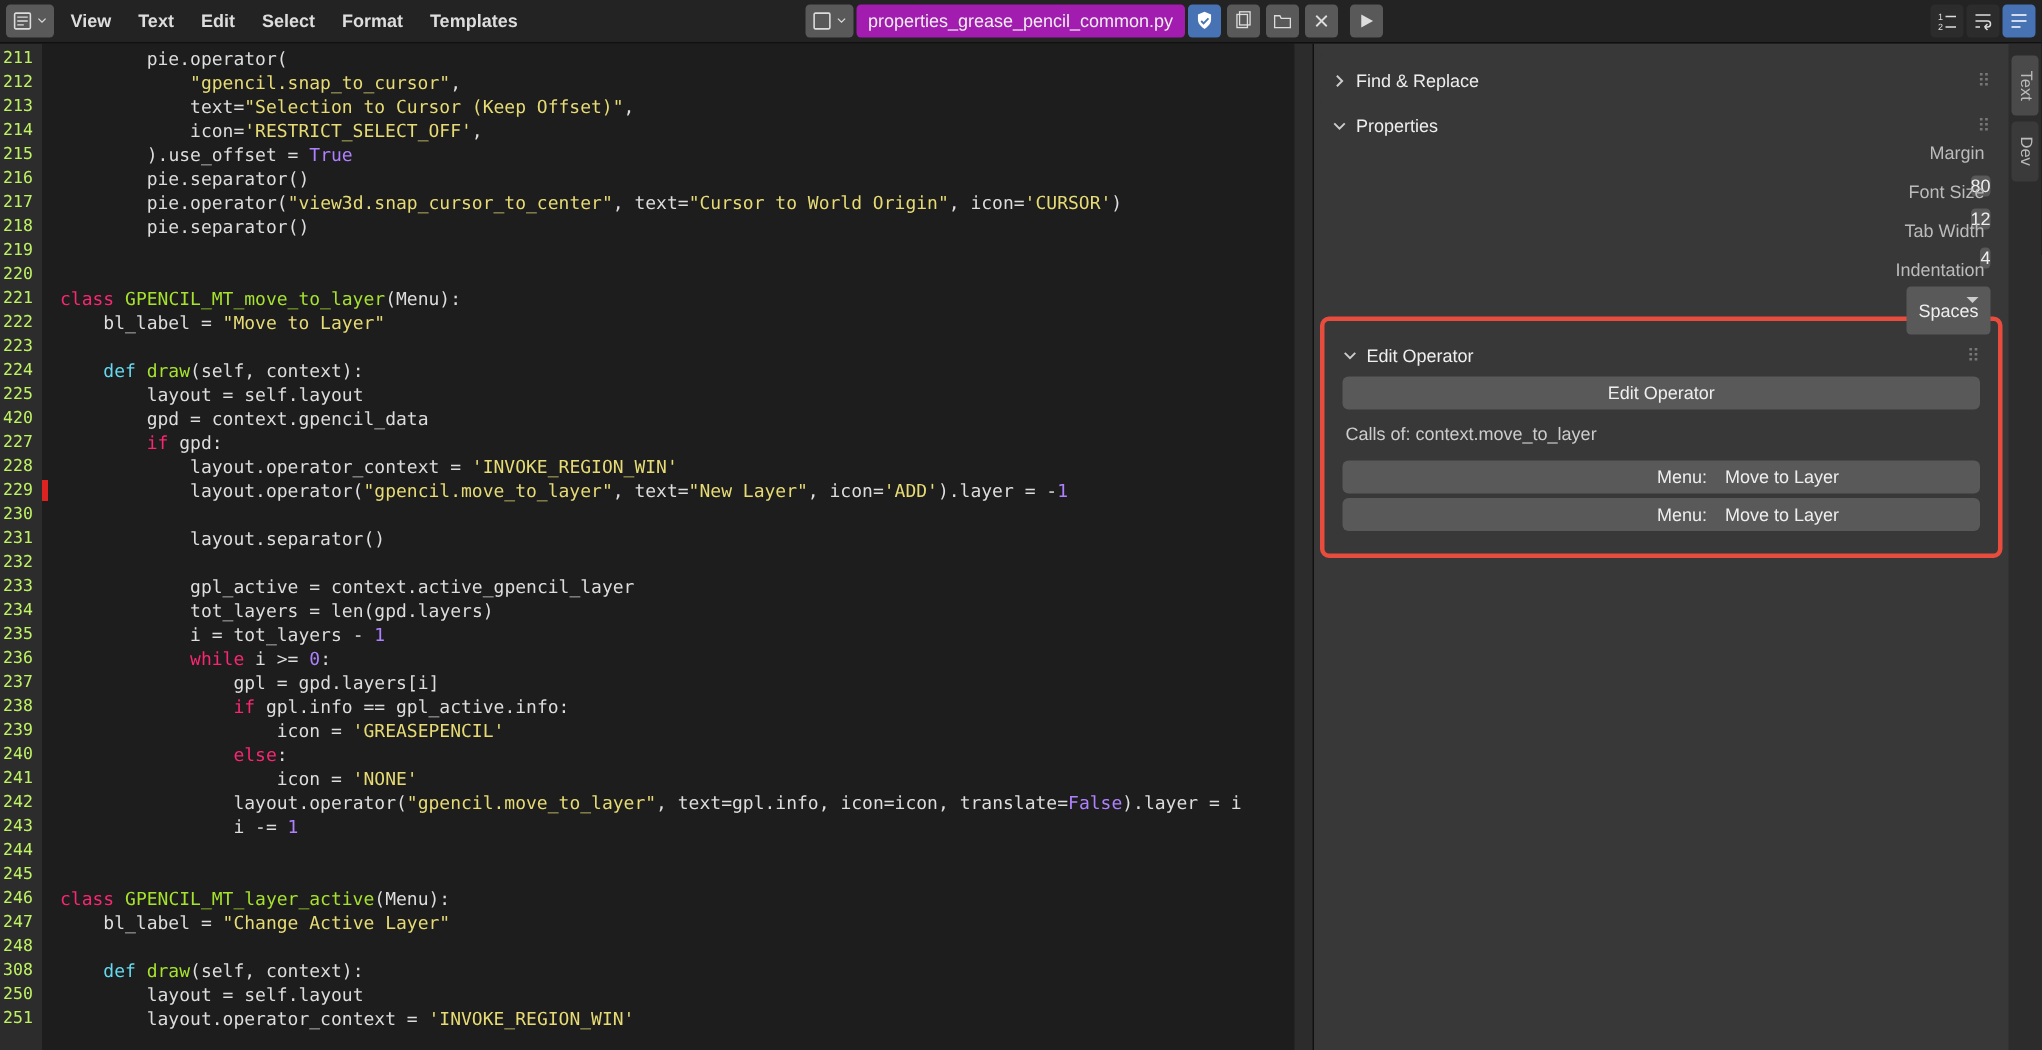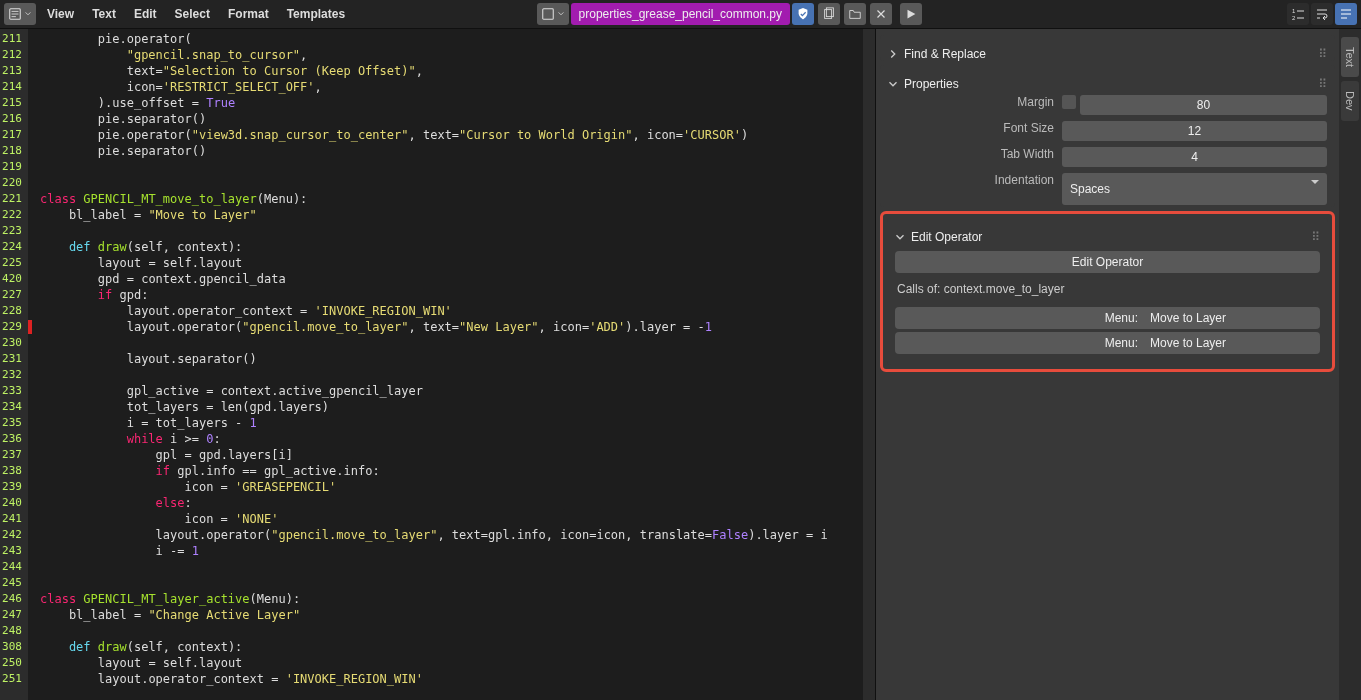--- a/index.html
+++ b/index.html
@@ -23,21 +23,21 @@
 .sidebar { width:486px; background:#383838; border-left:1px solid #101010; display:flex; }
 .panels { flex:1; padding:6px 4px; }
 .tabstrip { width:22px; background:#2c2c2c; display:flex; flex-direction:column; align-items:center; padding-top:8px; gap:4px; }
 .vtab { writing-mode:vertical-rl; font-size:11px; padding:10px 3px; color:#bbb; background:#3a3a3a; border-radius:3px; cursor:pointer; }
 .vtab.active { background:#4a4a4a; }
 .panel { background:#383838; border-radius:4px; margin-bottom:4px; }
 .panel-h { display:flex; align-items:flex-end; height:26px; padding:0 6px; cursor:pointer; color:#eee; font-size:12px; }
 .panel-h .grip { margin-left:auto; color:#777; font-size:12px; letter-spacing:2px; }
 .chev { width:14px; height:14px; fill:#ccc; margin-right:4px; }
 .panel-body { padding:4px 8px 8px 8px; }
-.prow { display:flex; align-items:flex-start; height:26px; gap:4px; }
+.prow { display:flex; align-items:flex-end; height:26px; gap:4px;flex-direction:column; }
 .prow label { width:170px; text-align:right; color:#bbb; font-size:12px; padding-right:4px; }
 .pcheck { width:14px; height:14px; background:#555; border-radius:2px; }
 .pfield { flex:1; height:20px; background:#595959; border-radius:3px; display:flex; align-items:center; justify-content:center; color:#eee; font-size:12px; }
 .pfield.select { justify-content:flex-start; padding:16px 8px; position:relative; }
 .pfield.select::after { content:''; position:absolute; right:8px; top:7px; border:4px solid transparent; border-top-color:#ccc; }
 .opbtn { height:22px; background:#595959; border-radius:4px; display:flex; align-items:center; justify-content:center; color:#eee; font-size:12px; cursor:pointer; margin:3px 0; }
 .opbtn.split { justify-content:center; padding:0; }
 .opbtn .lbl { width:60%; text-align:right; padding-right:12px; }
 .opbtn .val { flex:1; text-align:left; }
 .highlight { border:3px solid #e74c3c; border-radius:6px; padding:4px; margin-top:2px; }

